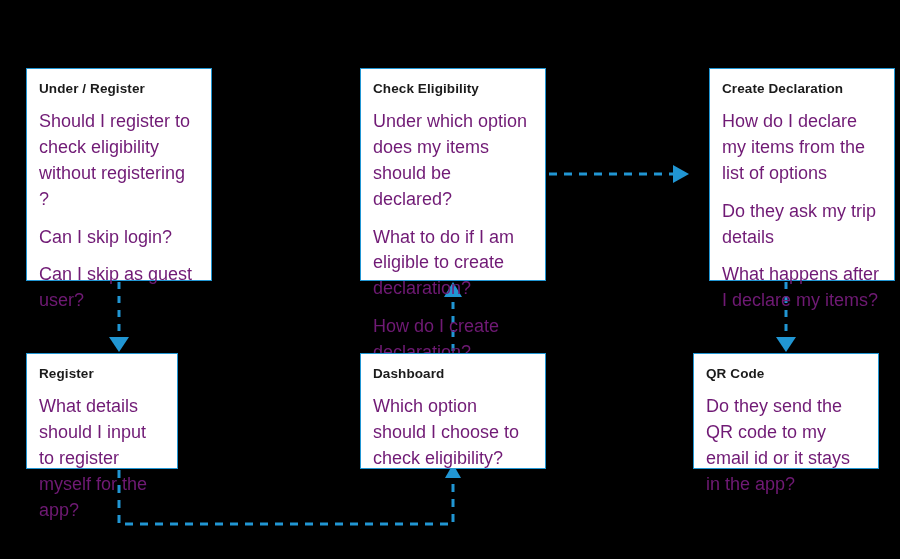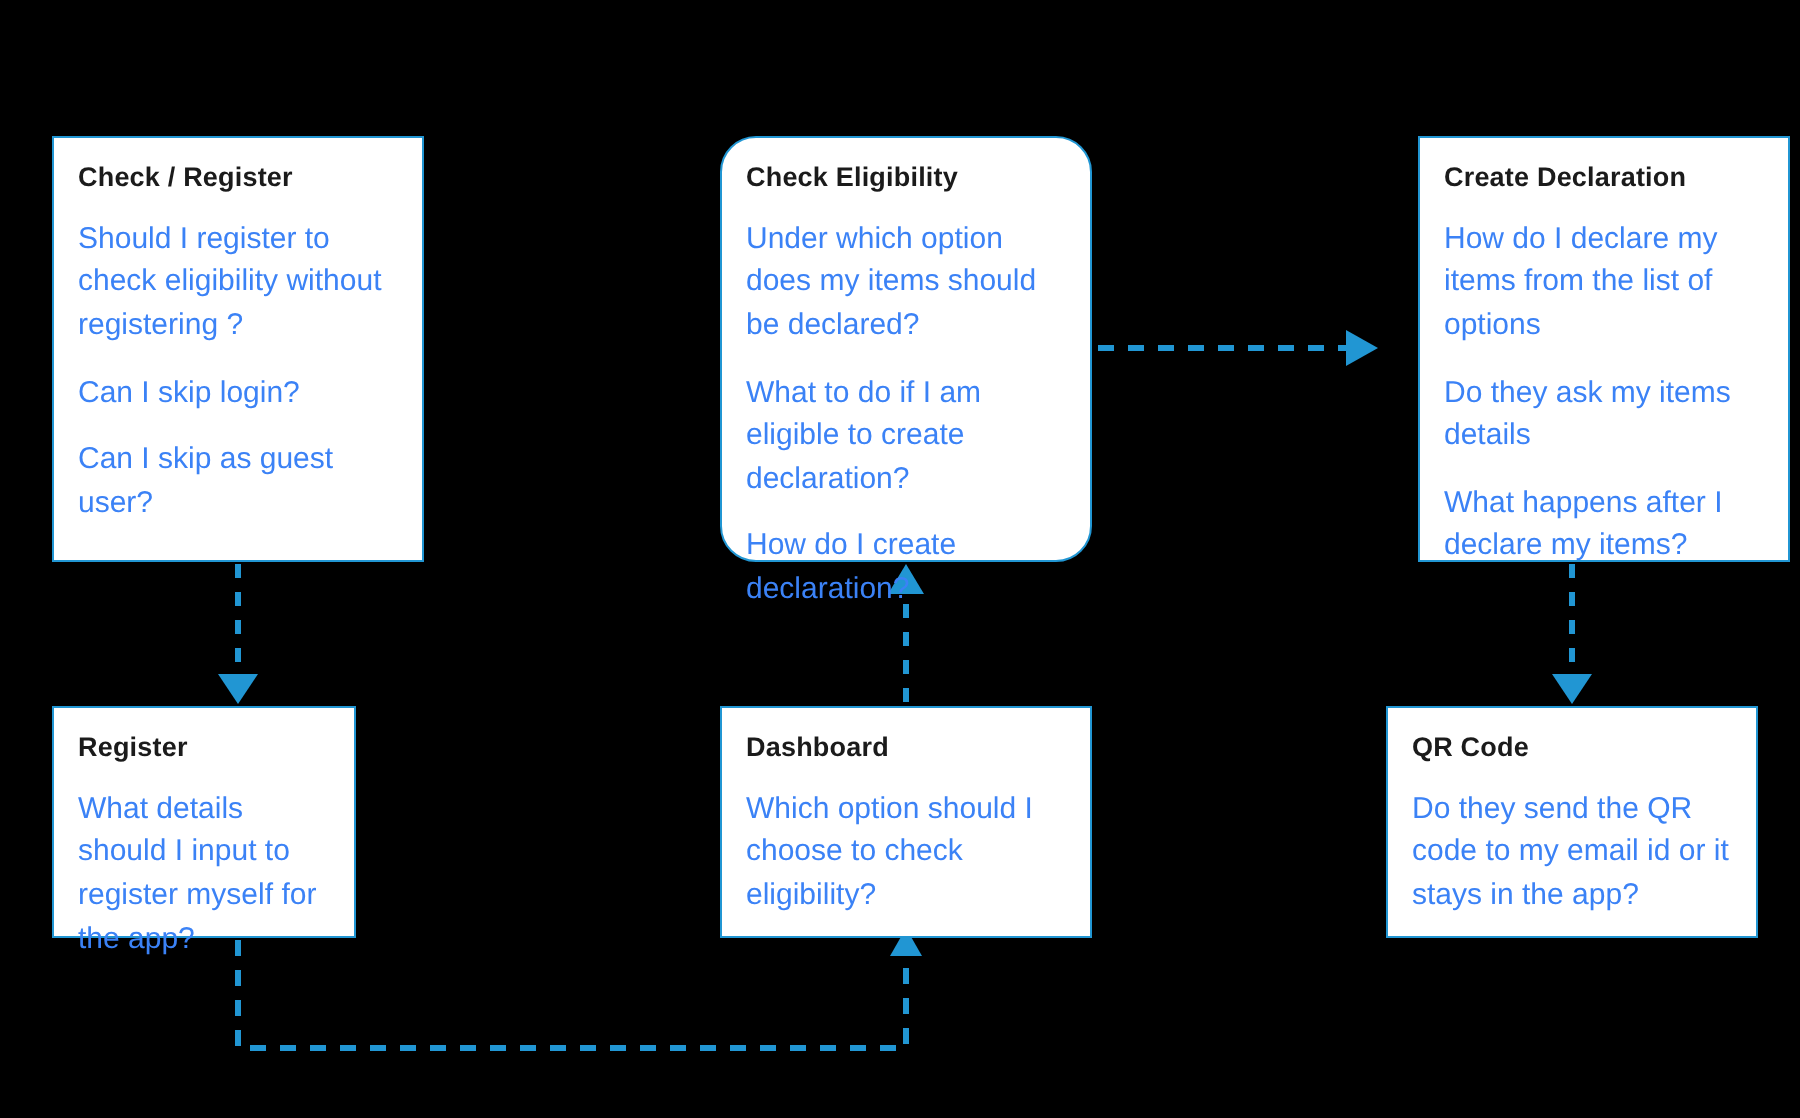--- a/index.html
+++ b/index.html
@@ -42,22 +42,22 @@
     letter-spacing: 0.1px;
     margin: 0 0 11px 0;
     line-height: 1.25;
   }
   .card-body {
     margin: 0;
     padding: 0;
     list-style: none;
   }
   .card-question {
-    font-size: 15px;
-    color: #3b82f6;
+    font-size: 18px;
+    color: #701a75;
     line-height: 1.44;
     margin: 0 0 12px 0;
   }
   .card-question:last-child {
     margin-bottom: 0;
   }
 </style>
 </head>
 <body>
 
@@ -85,42 +85,42 @@
       <polygon points="776,337 796,337 786,352" fill="#2196d3"></polygon>
     </g>
 
     <g>
       <polyline points="119,470 119,524 453,524 453,478" fill="none" stroke="#2196d3" stroke-width="3" stroke-dasharray="8 7"></polyline>
       <polygon points="445,478 461,478 453,464" fill="#2196d3"></polygon>
     </g>
   </svg>
 
   <div class="card" style="left:26px; top:68px; width:186px; height:213px;">
-    <div class="card-title">Check / Register</div>
+    <div class="card-title">Under / Register</div>
     <div class="card-body">
       <p class="card-question">Should I register to check eligibility without registering ?</p>
       <p class="card-question">Can I skip login?</p>
       <p class="card-question">Can I skip as guest user?</p>
     </div>
   </div>
 
-  <div class="card" style="left:360px; top:68px; width:186px; height:213px;border-radius:18px;">
+  <div class="card" style="left:360px; top:68px; width:186px; height:213px;">
     <div class="card-title">Check Eligibility</div>
     <div class="card-body">
       <p class="card-question">Under which option does my items should be declared?</p>
       <p class="card-question">What to do if I am eligible to create declaration?</p>
       <p class="card-question">How do I create declaration?</p>
     </div>
   </div>
 
   <div class="card" style="left:693px; top:68px; width:186px; height:213px;margin-left:16px;">
     <div class="card-title">Create Declaration</div>
     <div class="card-body">
       <p class="card-question">How do I declare my items from the list of options</p>
-      <p class="card-question">Do they ask my items details</p>
+      <p class="card-question">Do they ask my trip details</p>
       <p class="card-question">What happens after I declare my items?</p>
     </div>
   </div>
 
   <div class="card" style="left:26px; top:353px; width:152px; height:116px;">
     <div class="card-title">Register</div>
     <div class="card-body">
       <p class="card-question">What details should I input to register myself for the app?</p>
     </div>
   </div>

